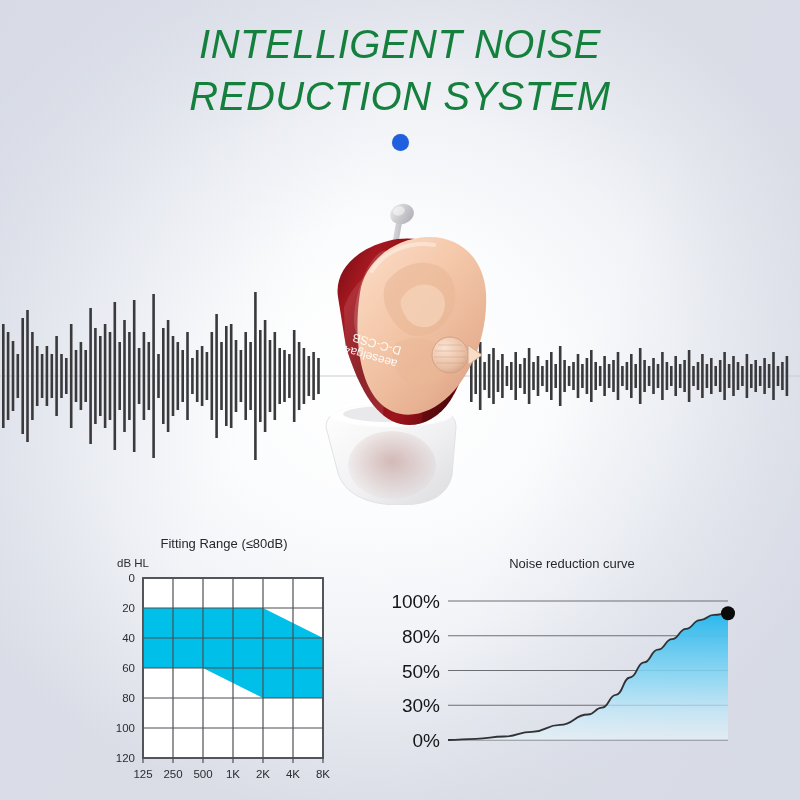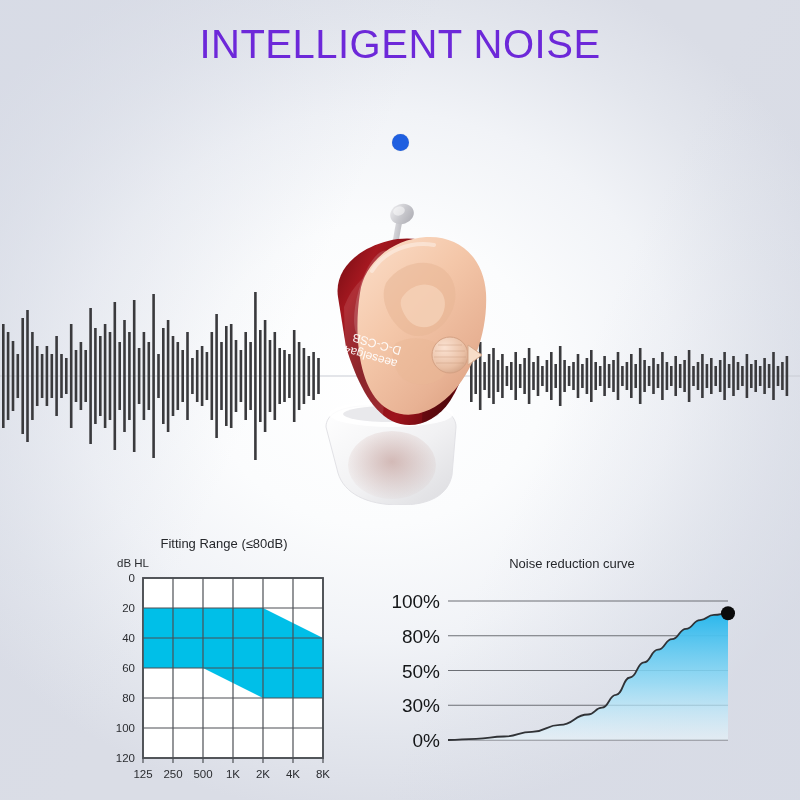--- a/index.html
+++ b/index.html
@@ -16,22 +16,23 @@
         radial-gradient(ellipse 62% 55% at 47% 47%, #ffffff 0%, #fbfcfd 34%, #f1f3f7 60%, #e3e6ed 82%, #dadde6 100%);
   }
   .bg-sheen{position:absolute;inset:0;
       background:linear-gradient(115deg, rgba(215,219,230,.75) 0%, rgba(255,255,255,0) 38%, rgba(255,255,255,0) 64%, rgba(214,218,229,.7) 100%);
   }
 
   
   .title-wrap{position:absolute;left:0;top:18px;width:800px;text-align:center;}
   .title-line{
     font-size:40px;line-height:52px;letter-spacing:.5px;
-    color:#6d28d9;font-weight:400;
-    font-family:"Liberation Sans","DejaVu Sans",sans-serif;
+    color:#15803d;font-weight:400;
+    font-family:"Liberation Sans","DejaVu Sans",sans-serif;
+    font-style:italic;
   }
   .blue-dot{
     position:absolute;left:392px;top:134px;width:17px;height:17px;
     border-radius:50%;background:#1f5fe0;
     box-shadow:0 0 1px rgba(0,0,0,.2);
   }
 
   
   .wave{position:absolute;left:0;top:250px;width:800px;height:260px;}
   .wave svg{display:block;}
@@ -60,20 +61,21 @@
 </head>
 <body>
 
 <div id="stage">
 
   <div class="bg"></div>
   <div class="bg-sheen"></div>
 
   <div class="title-wrap">
     <div class="title-line">INTELLIGENT NOISE</div>
+    <div class="title-line">REDUCTION SYSTEM</div>
   </div>
   <div class="blue-dot"></div>
 
   <div class="wave">
     <svg width="800" height="260" viewBox="0 0 800 260">
       <line x1="0" y1="126" x2="800" y2="126" stroke="#c9ccd4" stroke-width="1"></line>
       <g id="wave-left-bars">
           <rect x="2.0" y="74.0" width="2.6" height="104.0" fill="#3a3a3d"></rect>
           <rect x="6.8" y="82.0" width="2.6" height="88.0" fill="#3a3a3d"></rect>
           <rect x="11.7" y="91.0" width="2.6" height="70.0" fill="#3a3a3d"></rect>

